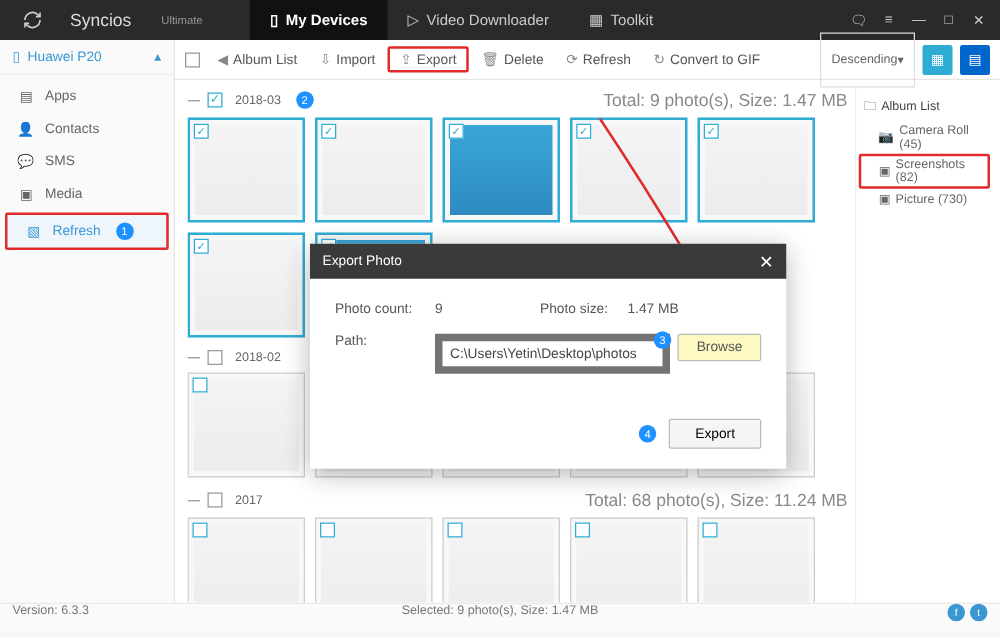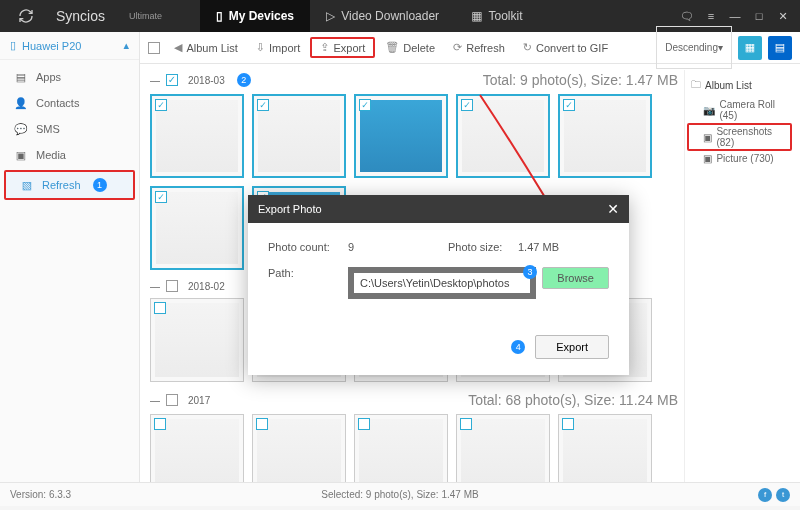--- a/index.html
+++ b/index.html
@@ -37,33 +37,33 @@
 .sechdr .info{margin-left:auto;font-size:14px;color:#888}
 .grid{display:flex;gap:8px;flex-wrap:wrap;margin-top:4px}
 .thumb{width:94px;height:84px;border:1px solid #ccc;background:#f8f8f8;position:relative;padding:4px}
 .thumb.sel{border:2px solid #2eacd4}
 .thumb .chk{position:absolute;top:3px;left:3px;width:12px;height:12px;border:1px solid #2eacd4;background:#fff;display:flex;align-items:center;justify-content:center;color:#2eacd4;font-size:9px}
 .thumb .body{width:100%;height:100%;background:linear-gradient(#f4f4f4,#ececec);font-size:6px;color:#aaa;padding:3px;overflow:hidden}
 .thumb.blue .body{background:linear-gradient(#3aa6d8,#2e8bbf)}
 .right{width:110px;border-left:1px solid #eee;padding:4px 2px;font-size:10px}
 .right .hdr{display:flex;align-items:center;gap:4px;padding:3px 4px;color:#444}
 .right .itm{display:flex;align-items:center;gap:4px;padding:2px 4px 2px 16px;color:#666;cursor:pointer}
-.status{height:24px;border-top:1px solid #e5e5e5;display:flex;align-items:center;padding:0 10px;font-size:10px;color:#777;background:#fafafa}
+.status{height:24px;border-top:1px solid #e5e5e5;display:flex;align-items:flex-start;padding:0 10px;font-size:10px;color:#777;background:#fafafa}
 .status .center{position:absolute;left:50%;transform:translateX(-50%)}
 .soc{margin-left:auto;display:flex;gap:4px}
 .soc span{width:14px;height:14px;border-radius:50%;background:#3a97d4;color:#fff;display:flex;align-items:center;justify-content:center;font-size:8px}
 .overlay{position:absolute;top:195px;left:248px;width:381px;background:#fff;box-shadow:0 4px 20px rgba(0,0,0,.3);z-index:100}
 .ovhdr{height:28px;background:#3a3a3a;color:#fff;display:flex;align-items:center;padding:0 10px;font-size:11px}
 .ovhdr .x{margin-left:auto;cursor:pointer;font-size:14px}
 .ovbody{padding:18px 20px 14px}
 .row{display:flex;align-items:flex-start;margin-bottom:14px;font-size:11px;color:#555;position:relative}
 .row .lbl{min-width:80px}
 .row .val{min-width:60px}
 .row input{flex:1;border:6px solid #737373;padding:4px 6px;font-size:11px;color:#444}
-.row .browse{border:1px solid #bbb;padding:4px 14px;margin-left:6px;background:#86efac;cursor:pointer}
+.row .browse{border:1px solid #bbb;padding:4px 14px;margin-left:6px;background:#fef9c3;cursor:pointer}
 .ovfoot{display:flex;justify-content:flex-end;gap:10px;padding:8px 20px 16px;align-items:center}
 .ovfoot button{border:1px solid #bbb;background:#f5f5f5;padding:5px 20px;font-size:11px;cursor:pointer}
 .chkbox{width:12px;height:12px;border:1px solid #999;background:#fff;display:inline-block;margin-right:4px}
 svg.arrow{position:absolute;top:58px;left:330px;z-index:50;pointer-events:none}
 </style>
 </head>
 <body>
 
 <div class="titlebar">
   <div class="brand">
@@ -314,21 +314,21 @@
 
 <div class="overlay">
   <div class="ovhdr">
     <span>Export Photo</span>
     <span class="x">✕</span>
   </div>
   <div class="ovbody">
     <div class="row">
       <span class="lbl">Photo count:</span>
       <span class="val">9</span>
-      <span class="lbl" style="min-width:70px;margin-left:40px">Photo size:</span>
+      <span class="lbl" style="min-width:70px;margin-left:24px">Photo size:</span>
       <span class="val">1.47 MB</span>
     </div>
     <div class="row">
       <span class="lbl">Path:</span>
       <input value="C:\Users\Yetin\Desktop\photos" style="">
       <span class="badge" style="position:absolute;right:72px;top:-2px">3</span>
       <span class="browse highlight">Browse</span>
     </div>
   </div>
   <div class="ovfoot">

